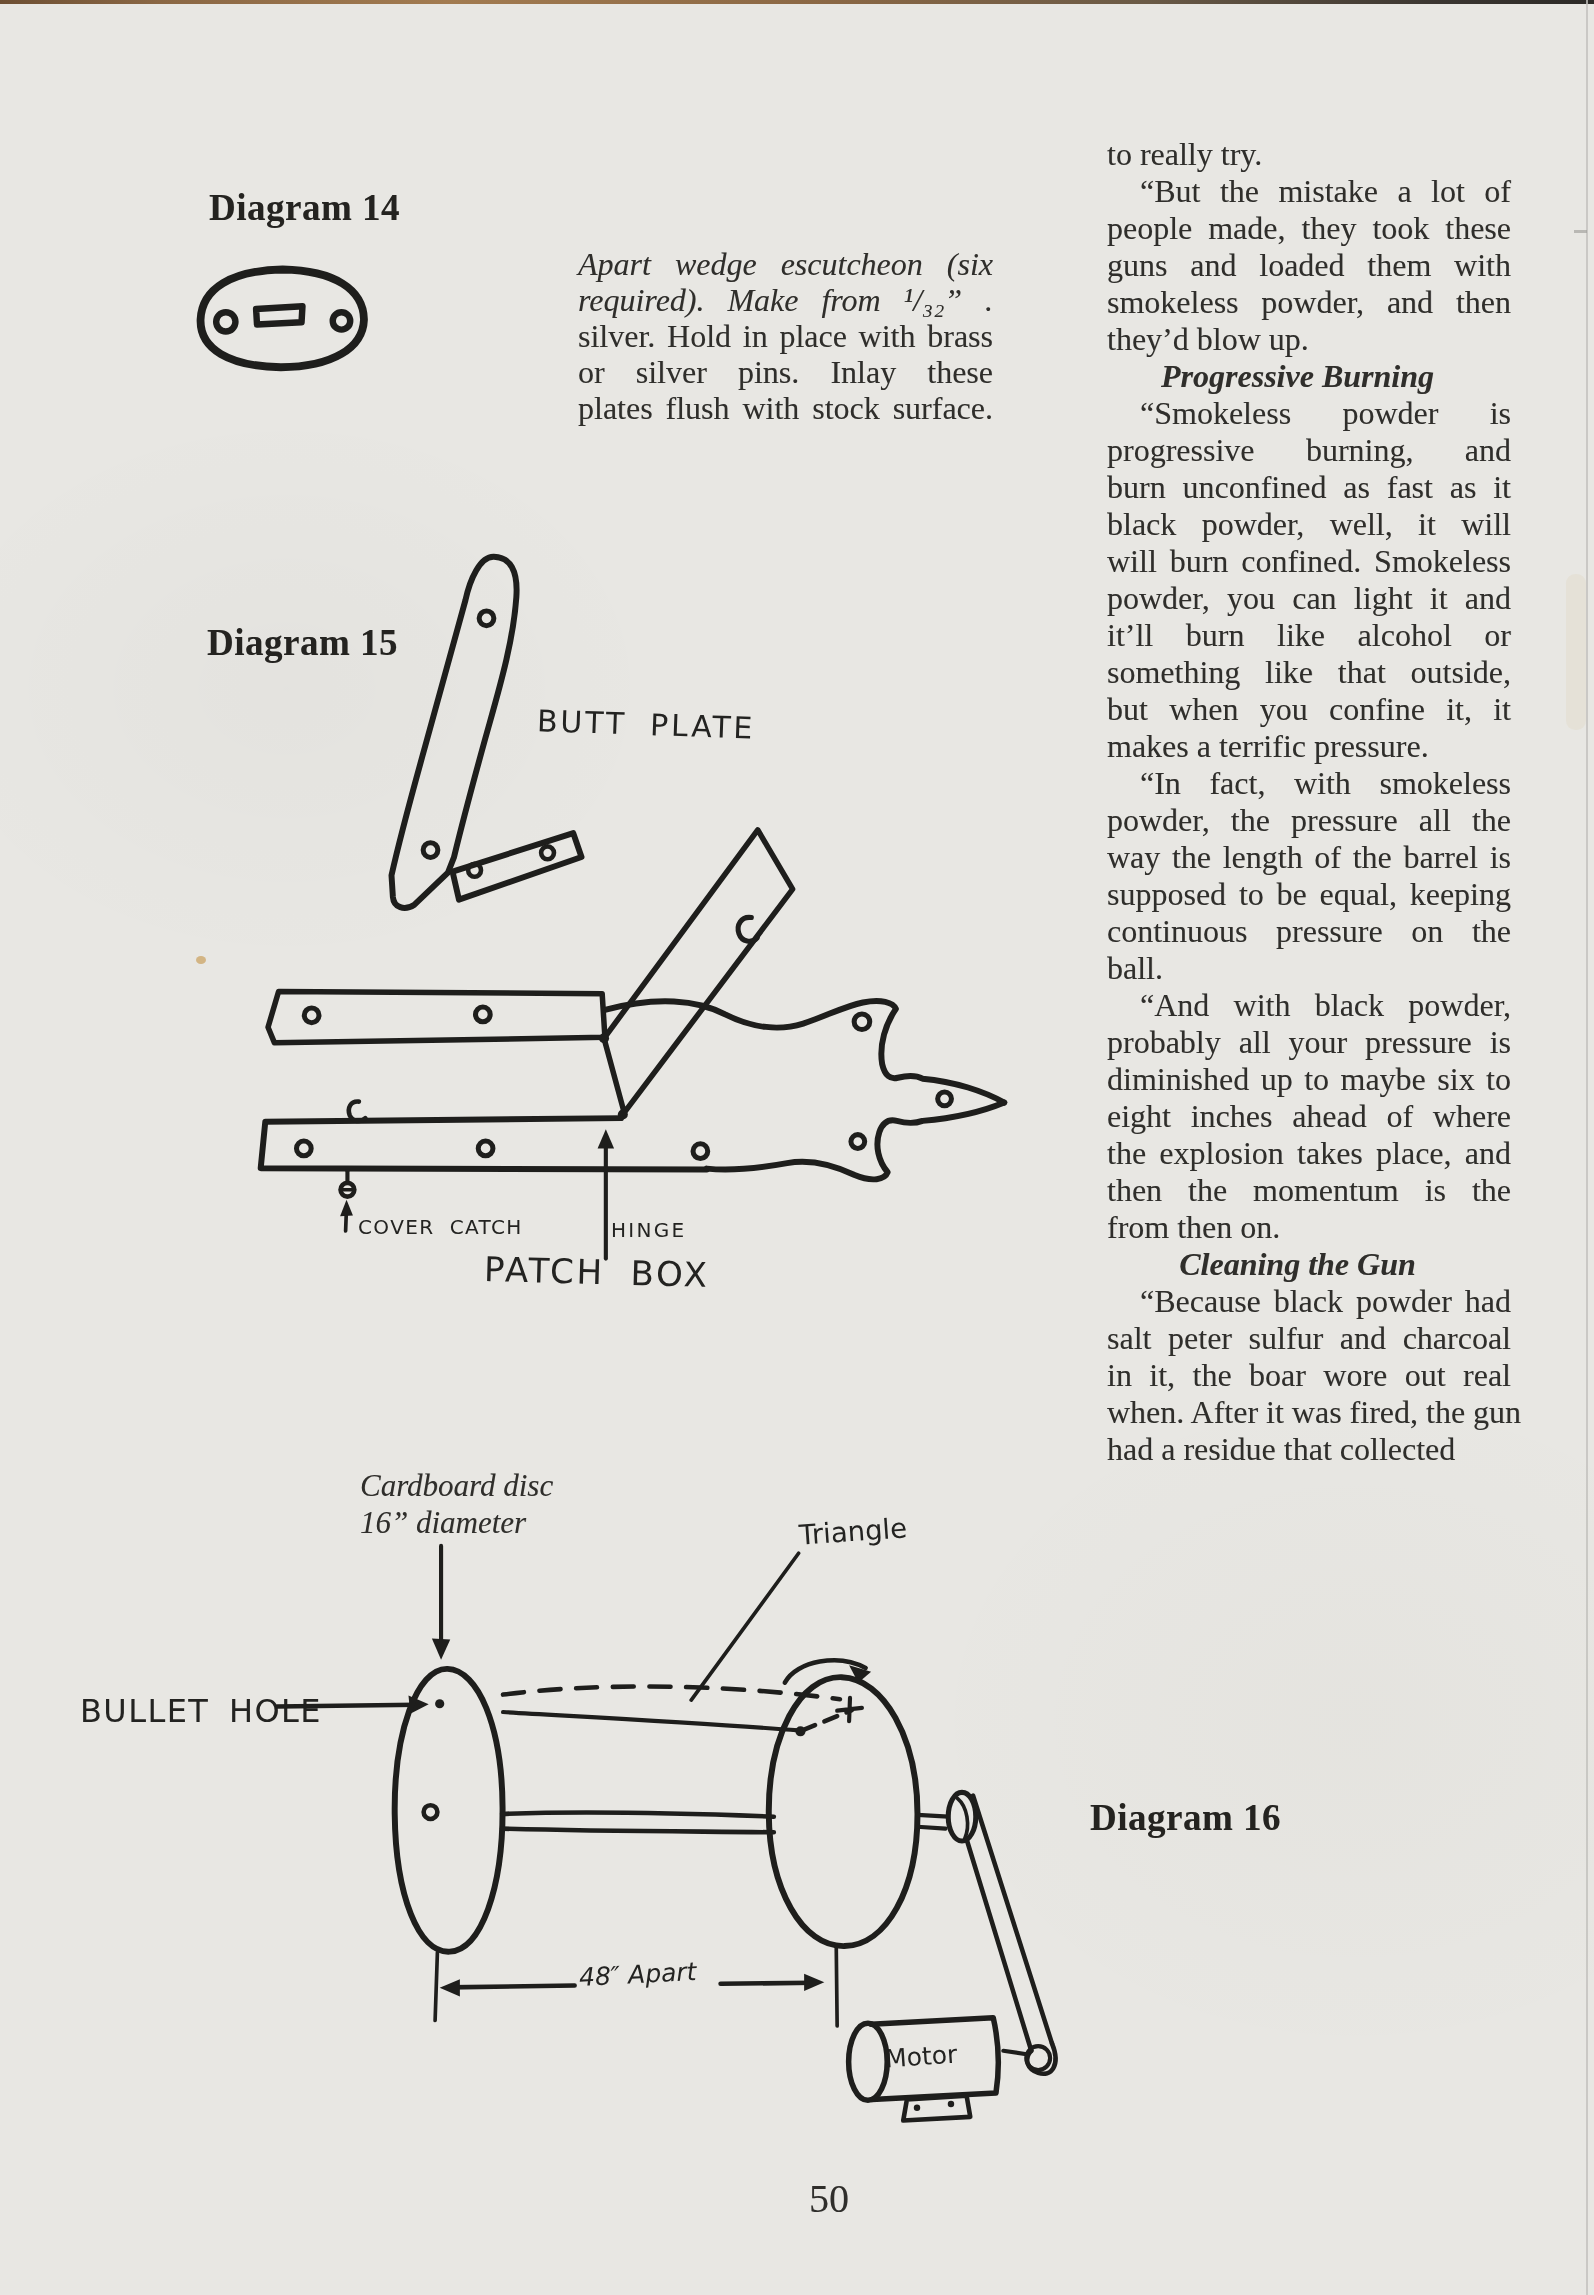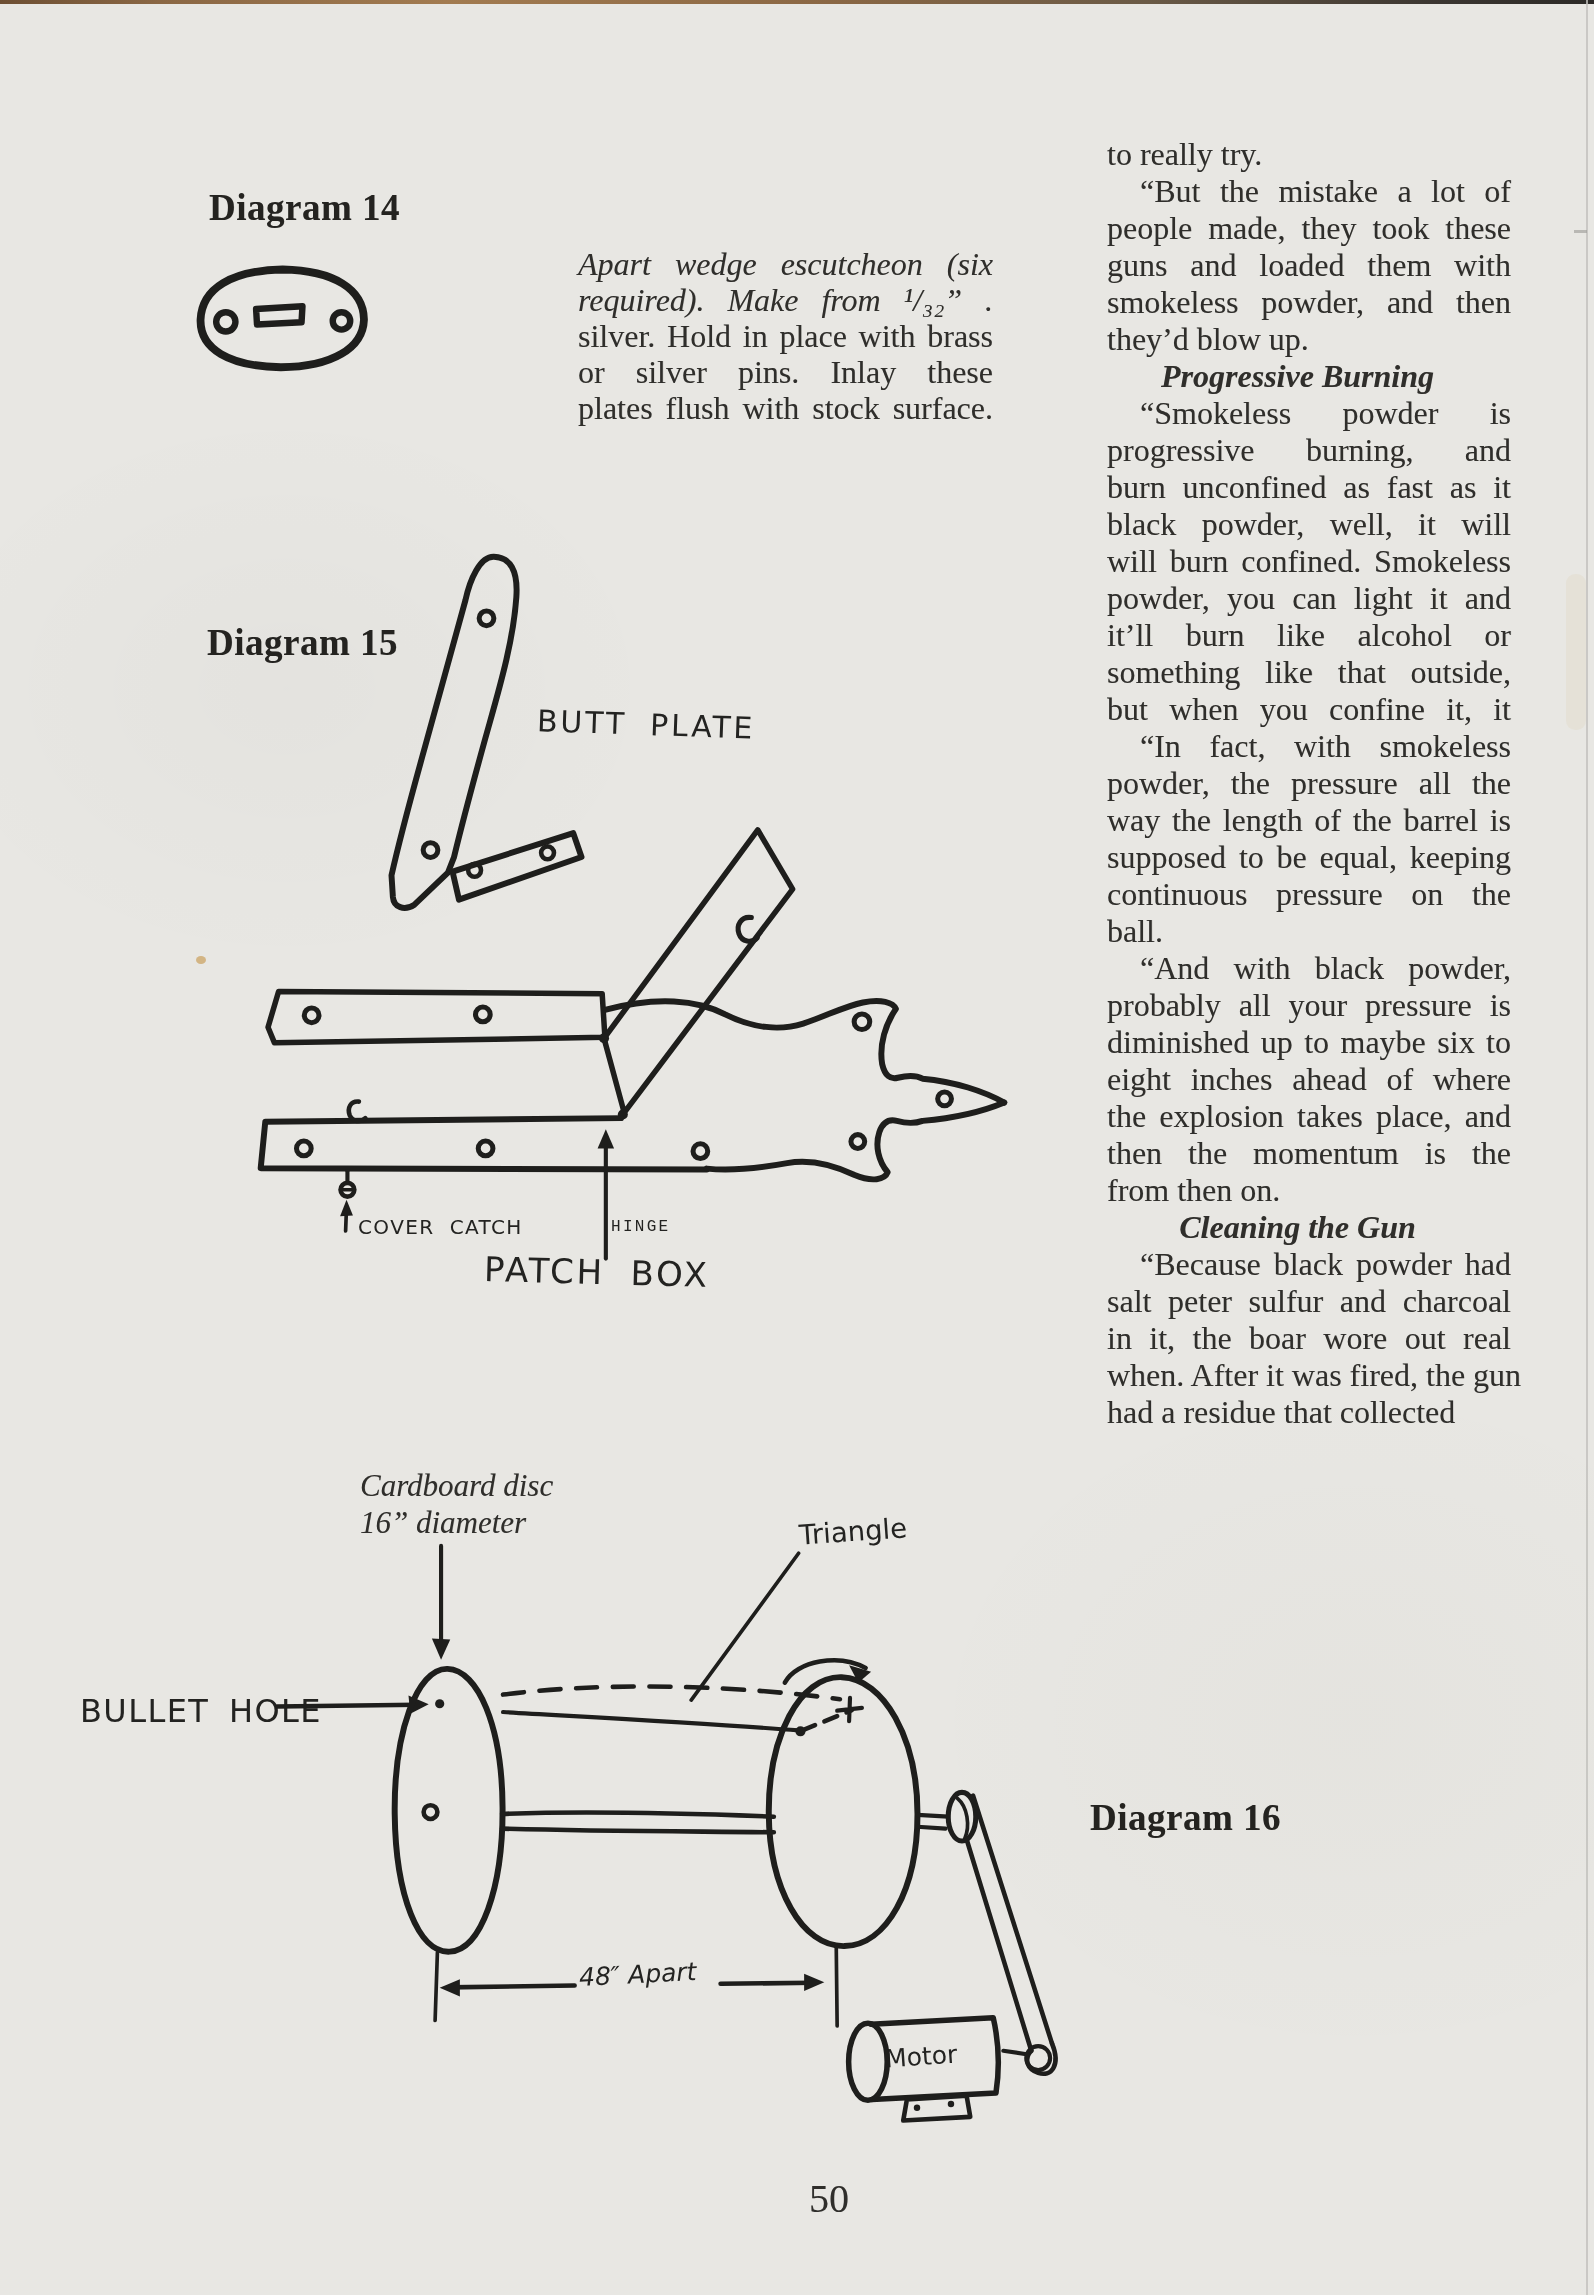--- a/index.html
+++ b/index.html
@@ -57,20 +57,21 @@
       <div class="col-heading">Progressive Burning</div>
       <div class="line jl ind">“Smokeless powder is</div>
       <div class="line jl">progressive burning, and</div>
       <div class="line jl">burn unconfined as fast as it</div>
       <div class="line jl">black powder, well, it will</div>
       <div class="line jl">will burn confined. Smokeless</div>
       <div class="line jl">powder, you can light it and</div>
       <div class="line jl">it’ll burn like alcohol or</div>
       <div class="line jl">something like that outside,</div>
       <div class="line jl">but when you confine it, it</div>
+      <div class="line">makes a terrific pressure.</div>
       <div class="line jl ind">“In fact, with smokeless</div>
       <div class="line jl">powder, the pressure all the</div>
       <div class="line jl">way the length of the barrel is</div>
       <div class="line jl">supposed to be equal, keeping</div>
       <div class="line jl">continuous pressure on the</div>
       <div class="line">ball.</div>
       <div class="line jl ind">“And with black powder,</div>
       <div class="line jl">probably all your pressure is</div>
       <div class="line jl">diminished up to maybe six to</div>
       <div class="line jl">eight inches ahead of where</div>
@@ -85,21 +86,21 @@
       <div class="line">had a residue that collected</div>
     </div>
 
   <div class="abs ital-cap print" style="left:360px;top:1467px;">
     <div>Cardboard disc</div>
     <div>16” diameter</div>
   </div>
 
   <div class="abs hand" style="left:537px;top:707px;font-size:30px;letter-spacing:2.8px;word-spacing:11px;transform:rotate(2deg);">BUTT PLATE</div>
   <div class="abs hand" style="left:358px;top:1215px;font-size:20px;letter-spacing:1.4px;word-spacing:7.3px;">COVER CATCH</div>
-  <div class="abs hand" style="left:611px;top:1218px;font-size:16px;letter-spacing:2.3px;font-family:Liberation Mono, monospace;">HINGE</div>
+  <div class="abs hand" style="left:611px;top:1218px;font-size:20px;letter-spacing:2.3px;">HINGE</div>
   <div class="abs hand" style="left:484px;top:1252px;font-size:34px;letter-spacing:2.8px;word-spacing:12px;transform:rotate(1.5deg);">PATCH BOX</div>
   <div class="abs hand" style="left:80px;top:1692px;font-size:32px;letter-spacing:1.4px;word-spacing:8.3px;">BULLET HOLE</div>
   <div class="abs hand" style="left:799px;top:1515px;font-size:27.5px;transform:rotate(-4deg);">Triangle</div>
   <div class="abs hand" style="left:579px;top:1960px;font-size:25px;font-style:italic;transform:rotate(-3deg);">48″ Apart</div>
   <div class="abs hand" style="left:885px;top:2042px;font-size:25px;transform:rotate(-4deg);">Motor</div>
 
   <div class="abs pagenum print" style="left:0;top:2175px;">50</div>
 
   <div class="abs speck" style="left:196px;top:956px;width:10px;height:8.3px;background:#c89a52;opacity:.65;"></div>
   <div class="abs" style="left:1574px;top:230px;width:13px;height:2.8px;background:#9a9994;opacity:.6;"></div>

